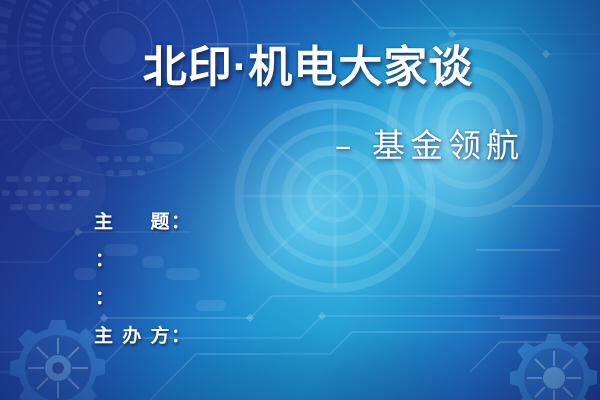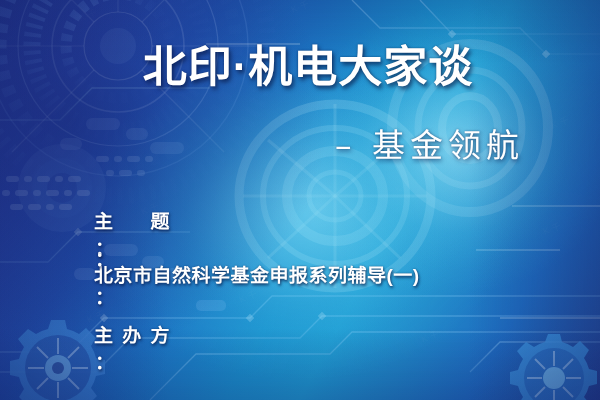--- a/index.html
+++ b/index.html
@@ -129,21 +129,20 @@
     align-items: baseline;
     height: 38px;
     color: #ffffff;
     font-size: 19px;
     font-weight: bold;
     letter-spacing: .5px;
     white-space: nowrap;
     text-shadow:
       1px 2px 3px rgba(8,25,70,0.72),
       0 0 2px rgba(8,25,70,0.50);
-    flex-direction: column;
   }
   .info-label {
     display: inline-block;
     min-width: 76px;
     text-align: justify;
     text-align-last: justify;
   }
   .info-colon { padding: 0 1px 0 1px; }
   .info-value { }
 </style>
@@ -402,21 +401,20 @@
 
     <div class="main-title">北印·机电大家谈</div>
 
     <div class="sub-title">–  基金领航</div>
 
     <div class="info-block">
 
       <div class="info-row">
         <span class="info-label">主题</span>
         <span class="info-colon">：</span>
-        <span class="info-value">北京市自然科学基金申报系列辅导(一)</span>
       </div>
 
       <div class="info-row">
         <span class="info-colon">：</span>
       </div>
 
       <div class="info-row">
         <span class="info-colon">：</span>
       </div>
 

